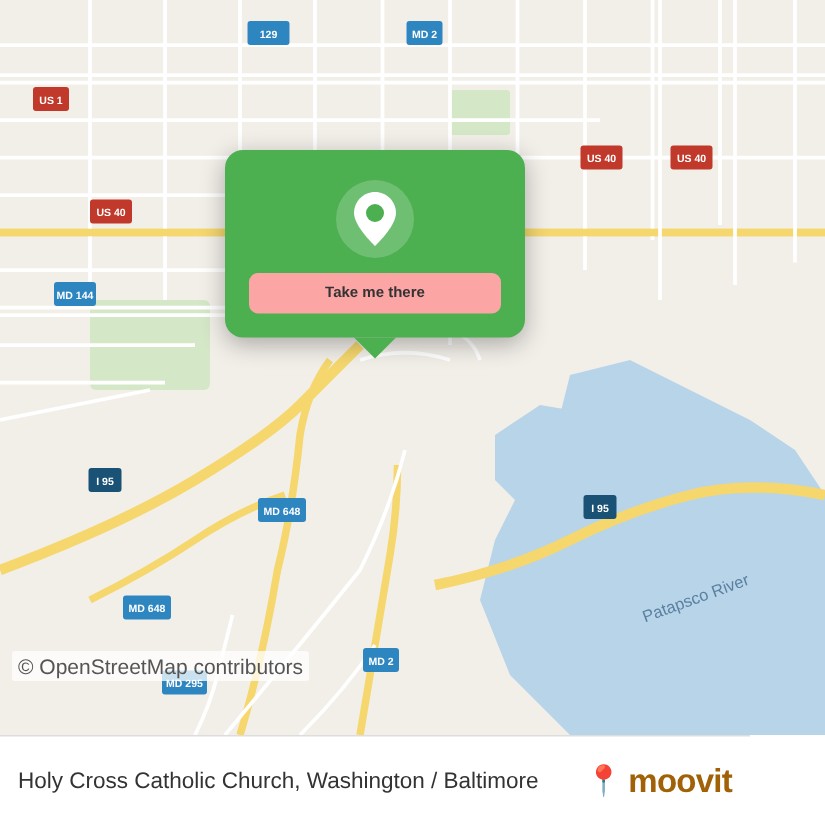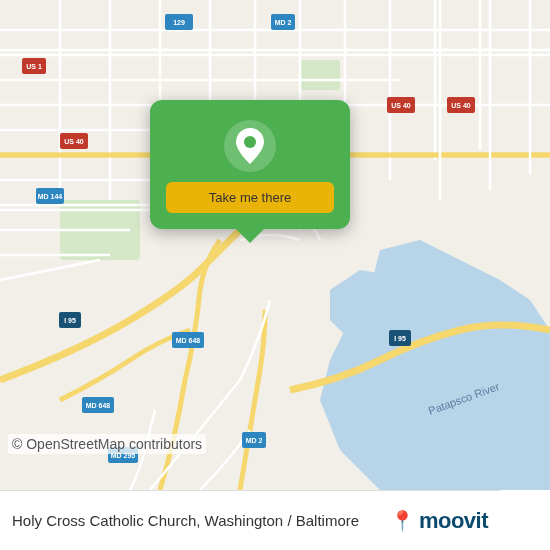--- a/index.html
+++ b/index.html
@@ -56,27 +56,27 @@
       border-top: 14px solid #4CAF50;
     }
 
     .pin-icon {
       width: 52px;
       height: 52px;
       margin-bottom: 10px;
     }
 
     #take-me-btn {
-      background: #eab308;
+      background: #fca5a5;
       color: #333;
       border: none;
       border-radius: 6px;
       padding: 8px 20px;
-      font-size: 13px;
-      font-weight: 400;
+      font-size: 10px;
+      font-weight: 700;
       cursor: pointer;
       width: 100%;
       text-align: center;
     }
 
     
     #bottom-bar {
       width: 500px;
       height: 60px;
       background: white;
@@ -113,21 +113,21 @@
     }
 
     .moovit-pin {
       color: #e74c3c;
       font-size: 20px;
     }
 
     .moovit-text {
       font-size: 22px;
       font-weight: bold;
-      color: #0c4a6e;
+      color: #a16207;
       letter-spacing: -0.5px;
     }
 
     
     .road-major { stroke: #f5d76e; stroke-width: 5; fill: none; }
     .road-minor { stroke: #ffffff; stroke-width: 2.5; fill: none; }
     .road-highway { stroke: #f5d76e; stroke-width: 7; fill: none; }
     .water { fill: #b8d4e8; }
     .green-area { fill: #d4e8c8; }
     .shield-us { fill: #c0392b; }

